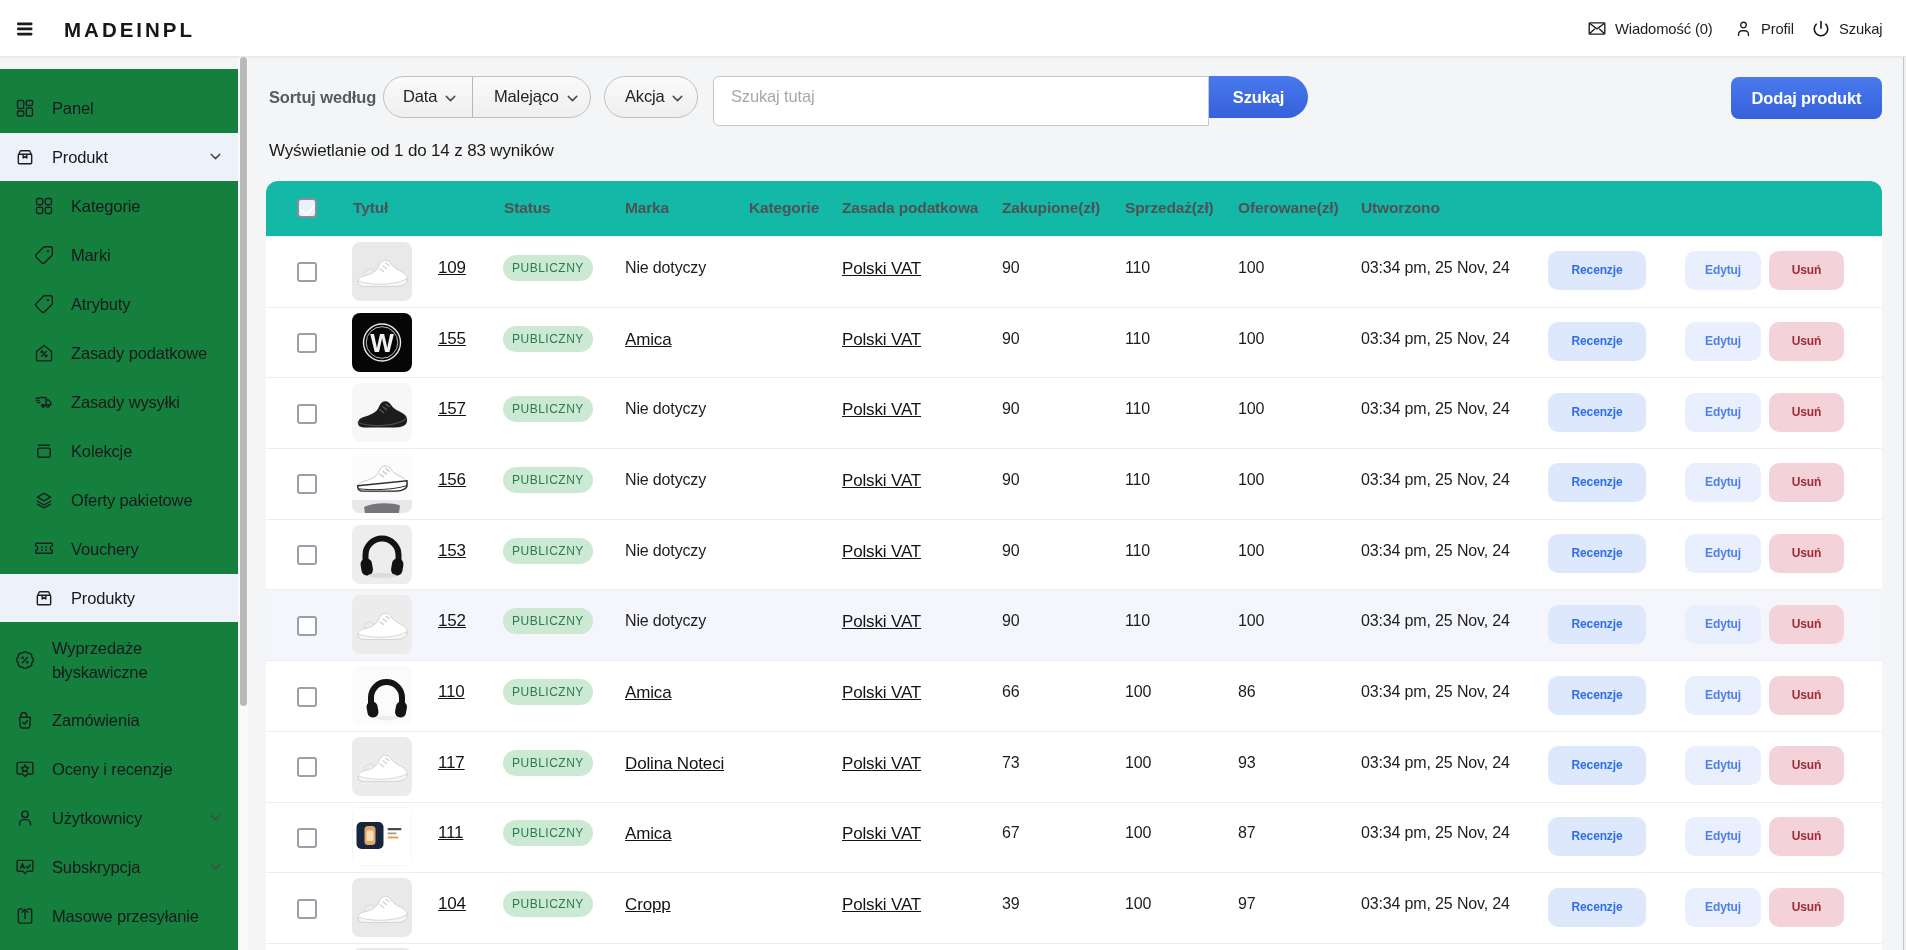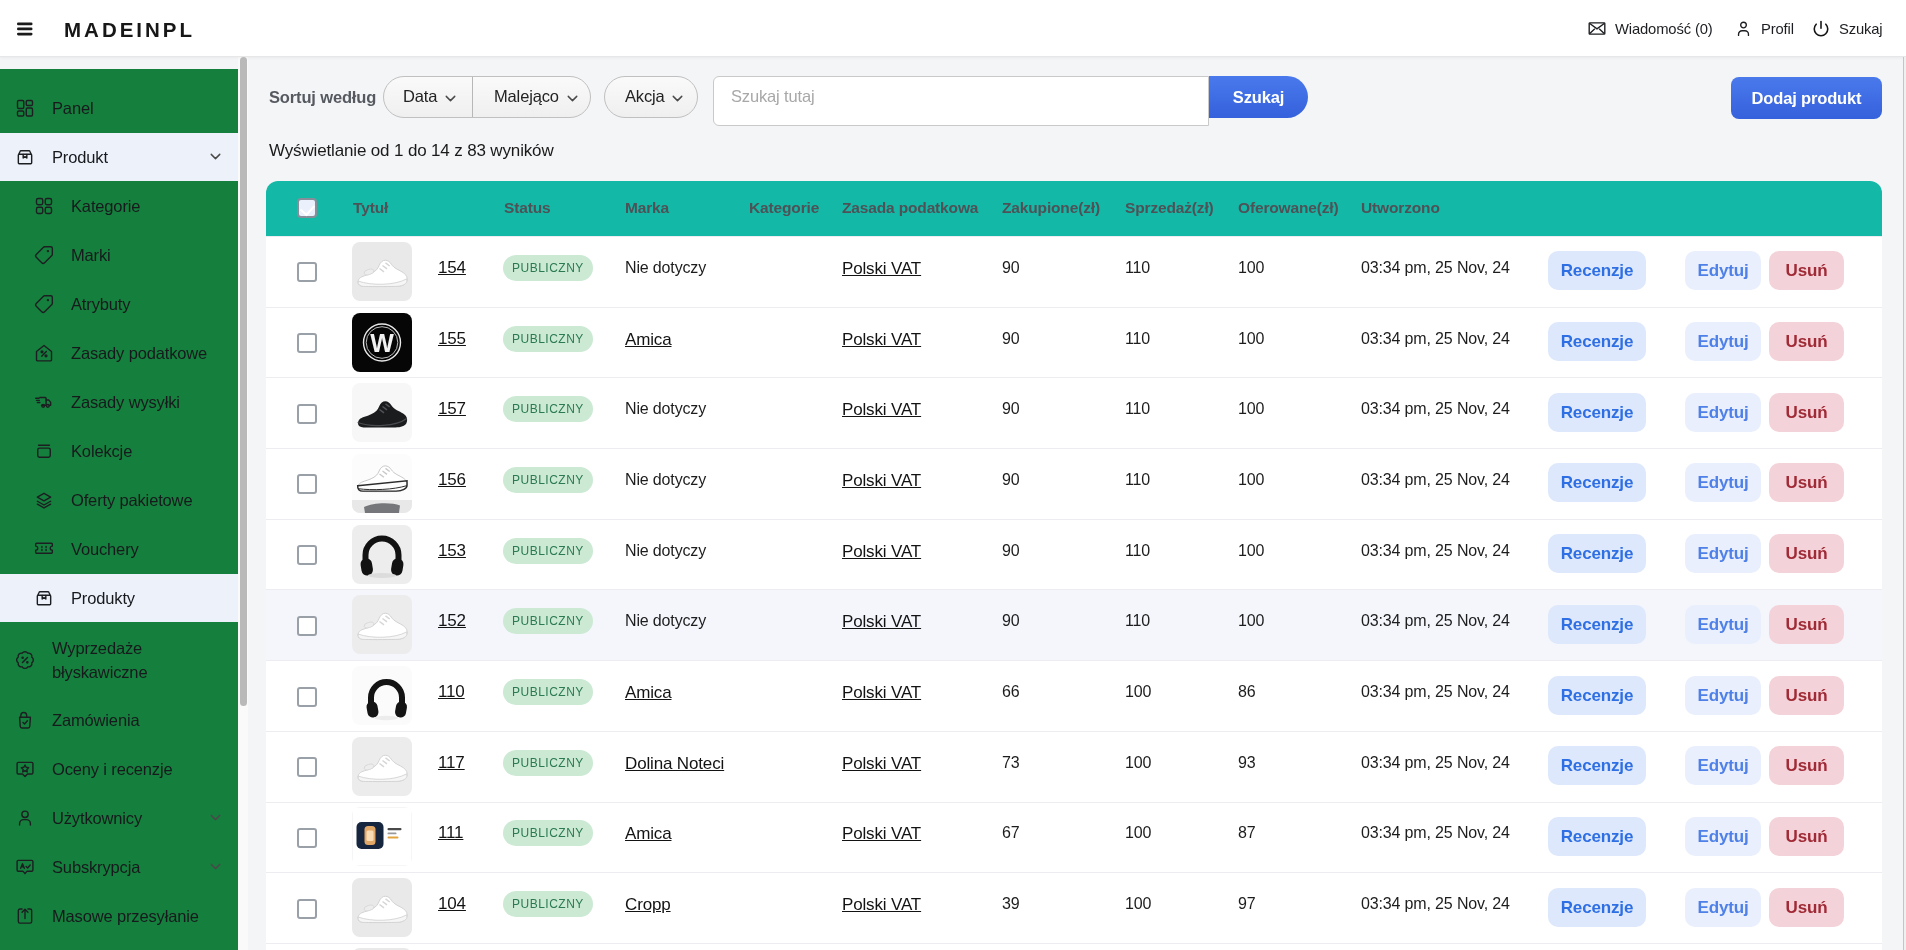--- a/index.html
+++ b/index.html
@@ -50,21 +50,21 @@
 border:2px solid #9aa0a8;border-radius:3px;background:#fff}
 .pimg{position:absolute;left:86px;top:4.9px;width:60px;height:59px;border-radius:8px;
 overflow:hidden;display:block}
 .pimg svg{display:block}
 .tlink{position:absolute;left:172px;top:20.9px;font-size:17px;color:#131313;text-decoration:underline}
 .badge{position:absolute;left:237px;top:17.9px;height:26px;line-height:26px;padding:0 9px;
 border-radius:13px;background:#cbe9d3;color:#2b7a51;font-size:12px;letter-spacing:.5px}
 .ctxt{position:absolute;top:21.9px;font-size:16px;color:#1d1d1d;white-space:nowrap}
 .mlink{position:absolute;top:21.9px;font-size:17px;color:#131313;text-decoration:underline;white-space:nowrap}
 .btn{position:absolute;top:14.4px;height:39px;border-radius:10px;text-align:center;
-line-height:39px;font-size:17px}
+line-height:39px;font-size:12px}
 .brec{left:1282px;width:98px;background:#dde8fc;color:#2f6fe4;font-weight:bold}
 .bedit{left:1419px;width:76px;background:#e9effc;color:#4e80e8;font-weight:bold}
 .bdel{left:1503px;width:75px;background:#f3d3d9;color:#a02a36;font-weight:bold}
 
 #redge1{position:absolute;left:1903px;top:57px;width:1px;height:893px;background:#c5c5c5;z-index:6}
 #redge2{position:absolute;left:1904px;top:57px;width:2px;height:893px;background:#f0f0f0;z-index:6}
 </style></head>
 <body>
 <div id="topbar">
  <svg id="burger" width="16" height="14" viewBox="0 0 16 14">
@@ -272,21 +272,21 @@
         <svg width="60" height="59" viewBox="0 0 60 59">
           <rect width="60" height="59" fill="#e9e9e9"></rect>
 <g transform="translate(0,0)">
             <path d="M6,40.5 C6,37 8,35.2 12.5,33.8 C17,32.4 21.5,30.8 24.5,27.8 C27,25.3 27.2,21.6 29.8,19.5 C32,17.7 34.8,18 36.8,19.4 C39,21 39.6,23.2 42,25.2 C45.5,28 51,29.6 53.5,32.6 C55.4,34.9 55.6,37.8 54.4,40.2 C53,43 49,44.3 43.5,44.4 C35,44.6 14.5,44.6 11.5,44.4 C8,44.2 6,42.8 6,40.5 Z" fill="#ffffff" stroke="#d3d3d3" stroke-width="1"></path>
 <path d="M6,39 C19,43.8 43,43.6 54.8,36.8 L54.9,39.5 C54,42.8 49,44.4 43.5,44.4 C35,44.6 14.5,44.6 11.5,44.4 C8,44.2 6,42.8 6,39 Z" fill="#f6f6f6" stroke="#d3d3d3" stroke-width="0.9"></path>
 <path d="M27.5,26.5 l4.5,3.4 M30.5,23.5 l4.5,3.4 M33.5,20.8 l4.2,3.2" stroke="#d6d6d6" stroke-width="1.5" fill="none"></path>
 <ellipse cx="17" cy="30" rx="5" ry="2.6" fill="#ededed" stroke="#d9d9d9" stroke-width="0.9" transform="rotate(-16 17 30)"></ellipse>
           </g>
         </svg>
       </span>
-      <a class="tlink">154</a>
+      <a class="tlink">109</a>
       <span class="badge">PUBLICZNY</span>
       <span class="ctxt" style="left:359px">Nie dotyczy</span>
       <a class="mlink" style="left:576px">Polski VAT</a>
       <span class="ctxt" style="left:736px">90</span>
       <span class="ctxt" style="left:859px">110</span>
       <span class="ctxt" style="left:972px">100</span>
       <span class="ctxt" style="left:1095px">03:34 pm, 25 Nov, 24</span>
       <span class="btn brec">Recenzje</span>
       <span class="btn bedit">Edytuj</span>
       <span class="btn bdel">Usuń</span>

